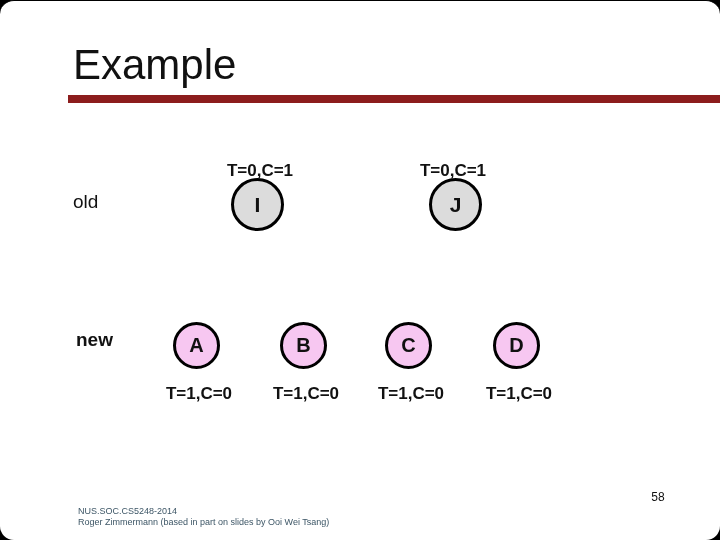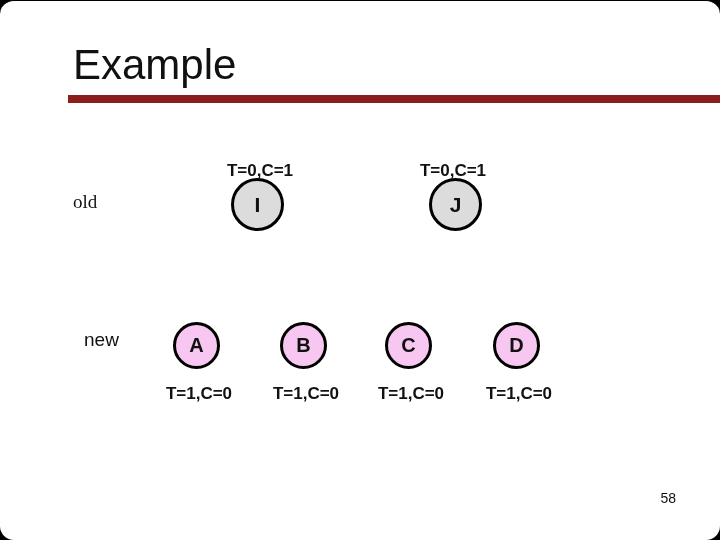--- a/index.html
+++ b/index.html
@@ -32,22 +32,22 @@
     position: absolute;
     left: 68px; top: 94px;
     width: 652px; height: 8px;
     background: #8C1D1D;
   }
   .row-label {
     position: absolute;
     font-size: 19px;
     color: #111;
   }
-  .old-label { left: 73px; top: 190px; font-family: Liberation Serif, serif; }
-  .new-label { left: 84px; top: 328px; }
+  .old-label { left: 73px; top: 190px; }
+  .new-label { left: 76px; top: 328px; font-weight: bold; }
 
   .anno {
     position: absolute;
     width: 130px;
     text-align: center;
     font-size: 17px;
     font-weight: bold;
     color: #111;
   }
   .anno-top    { top: 160px; }
@@ -84,22 +84,22 @@
   .node-j { left: 429px; top: 177px; }
   .node-a { left: 173px; top: 321px; }
   .node-b { left: 280px; top: 321px; }
   .node-c { left: 385px; top: 321px; }
   .node-d { left: 493px; top: 321px; }
 
   .page-number {
     position: absolute;
     left: 640px; top: 489px;
     width: 36px;
-    text-align: right;
-    font-size: 14px;
+    text-align: center;
+    font-size: 12px;
     color: #111;
   }
   .footer {
     position: absolute;
     left: 78px; top: 505px;
     font-size: 9px;
     line-height: 11px;
     color: #3D5666;
   }
 </style>
@@ -137,15 +137,17 @@
     <span>D</span>
   </div>
 
   <div class="anno anno-bottom anno-a">T=1,C=0</div>
   <div class="anno anno-bottom anno-b">T=1,C=0</div>
   <div class="anno anno-bottom anno-c">T=1,C=0</div>
   <div class="anno anno-bottom anno-d">T=1,C=0</div>
 
   <div class="page-number">58</div>
   <div class="footer">
+    <div>NUS.SOC.CS5248-2014</div>
+    <div>Roger Zimmermann (based in part on slides by Ooi Wei Tsang)</div>
   </div>
 
 </div>
 
 </body></html>

